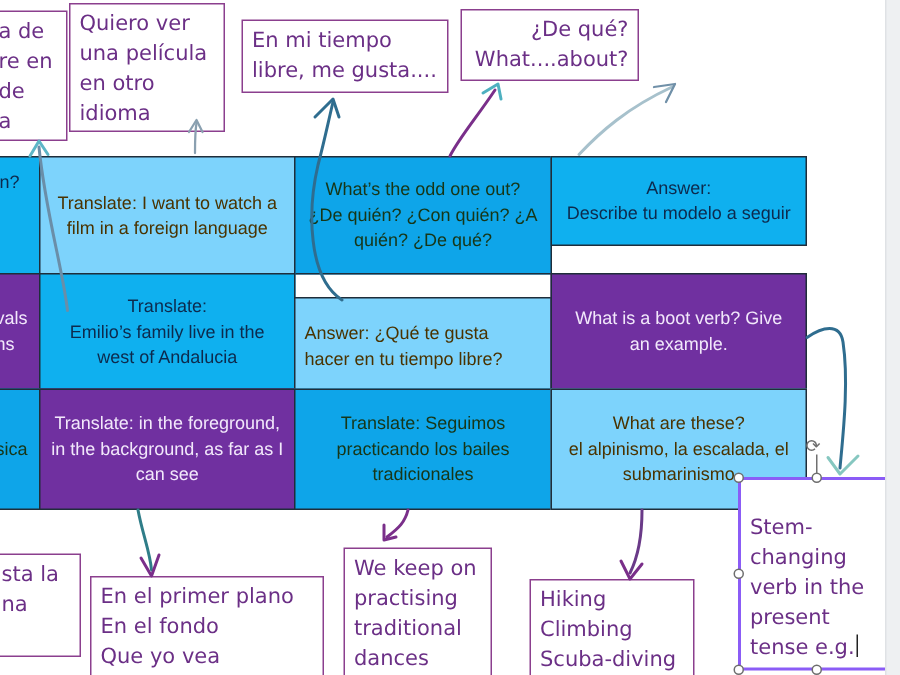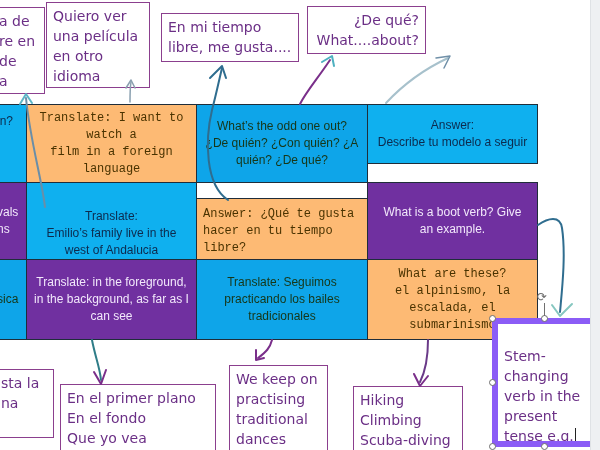--- a/index.html
+++ b/index.html
@@ -16,38 +16,38 @@
     position:absolute; box-sizing:border-box;
     border:1px solid #1f2d3a;
     display:flex; align-items:center; justify-content:center;
     text-align:center;
     font-family:"Liberation Sans", sans-serif;
     font-size:12px; line-height:17px;
     padding:0 6px;
   }
   .cell span { white-space:pre-line; display:block; }
   .c-blue   { background:#0fb0ef; color:#0d2a4d; }
-  .c-yellow { background:#fdba74; color:#4a3300;font-family:Liberation Mono, monospace; }
+  .c-yellow { background:#7dd3fc; color:#4a3300; }
   .c-green  { background:#0ea5e9; color:#173617; }
   .c-purple { background:#7030a0; color:#f2e8fb; }
   .left-align { justify-content:flex-start; text-align:left; padding-left:6px; }
 
   
   .note {
     position:absolute; box-sizing:border-box;
     background:#ffffff;
     border:1.5px solid #8b3f8e;
     color:#6b2f86;
     font-family:"DejaVu Sans", sans-serif;
     font-size:14px; line-height:20px;
     padding:3px 6px;
     white-space:pre-line;
     overflow:hidden;
   }
-  .note.selected { border:6px solid #8b5cf6; }
+  .note.selected { border:2px solid #8b5cf6; }
   .handle {
     position:absolute; width:7px; height:7px; border-radius:50%;
     background:#ffffff; border:1px solid #6d6d6d; box-sizing:border-box;
   }
   .rotate-handle {
     position:absolute; width:12px; height:12px; color:#707070;
     font-size:12px; line-height:12px; text-align:center;
   }
   .caret { display:inline-block; width:1px; height:15px; background:#222; vertical-align:-2px; margin-left:1px; }
 
@@ -72,21 +72,21 @@
   </div>
   <div class="cell c-blue" style="left:367px;top:104px;width:171px;height:60px;">
     <span>Answer:
 Describe tu modelo a seguir</span>
   </div>
 
   <div class="cell c-purple left-align" style="left:-10px;top:182px;width:37px;height:78px;">
     <span>vals
 ns</span>
   </div>
-  <div class="cell c-blue" style="left:26px;top:182px;width:171px;height:78px;align-items:flex-end;">
+  <div class="cell c-blue" style="left:26px;top:182px;width:171px;height:78px;">
     <span>Translate:
 Emilio’s family live in the
 west of Andalucia</span>
   </div>
   <div class="cell c-yellow left-align" style="left:196px;top:182px;width:172px;height:66px;margin-top:16px;">
     <span>Answer: ¿Qué te gusta
 hacer en tu tiempo libre?</span>
   </div>
   <div class="cell c-purple" style="left:367px;top:182px;width:171px;height:78px;">
     <span>What is a boot verb? Give

